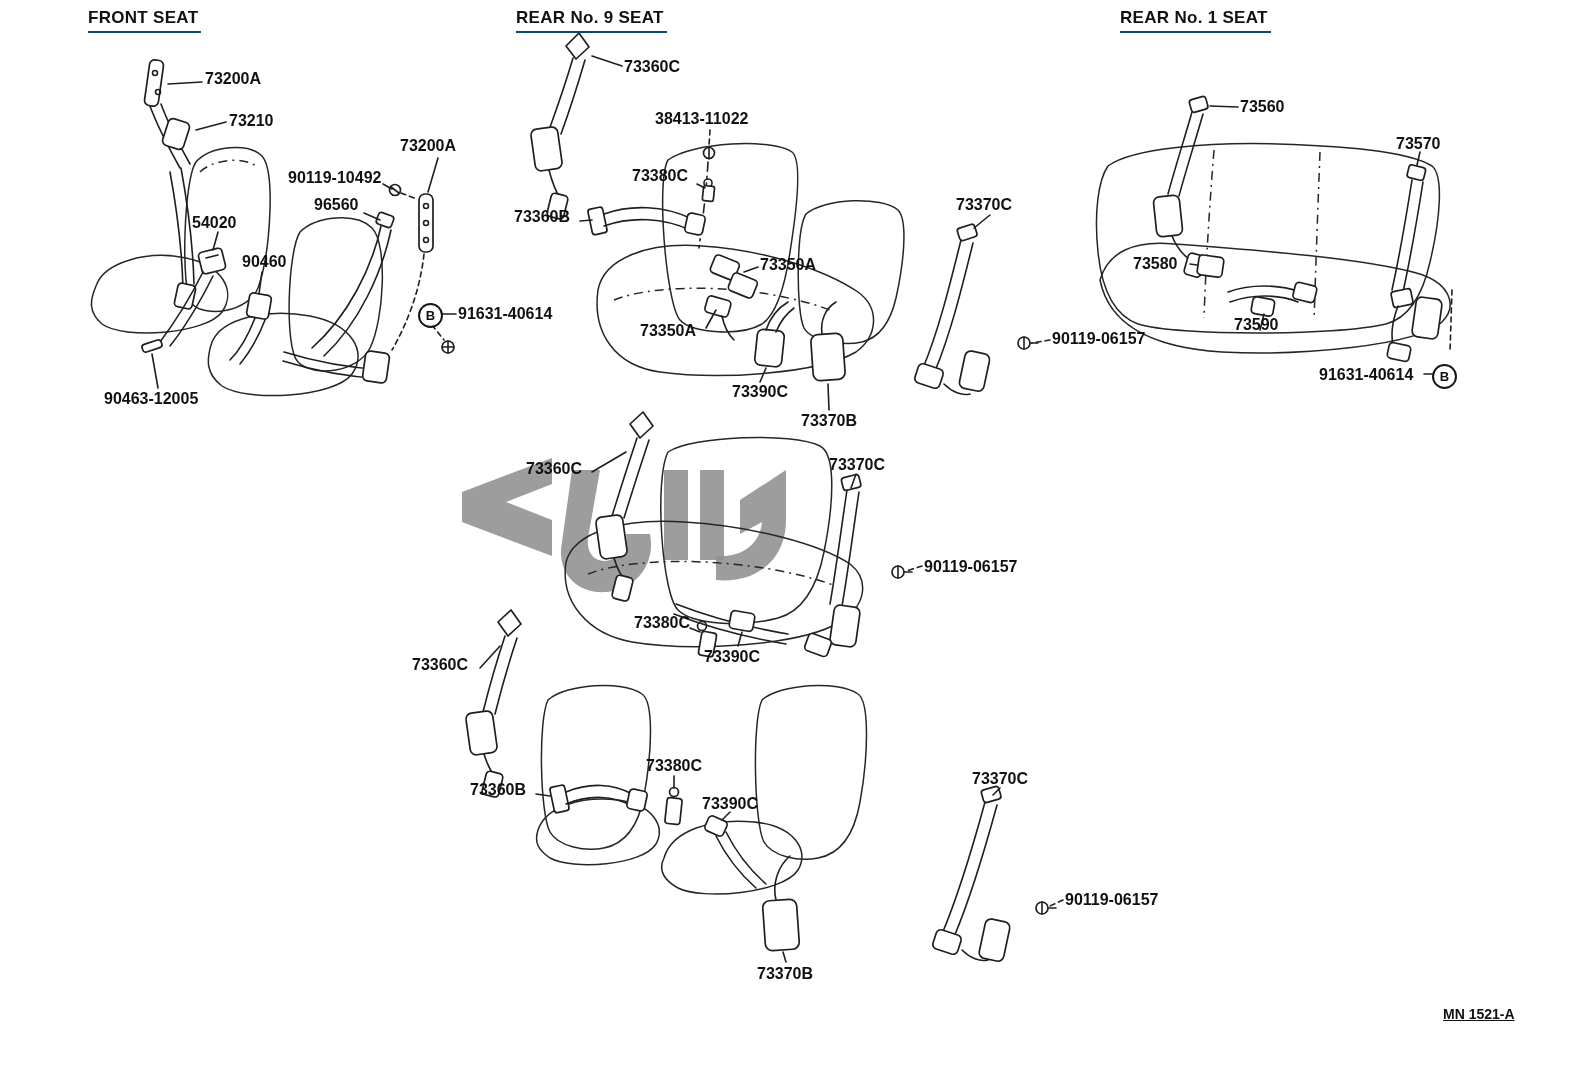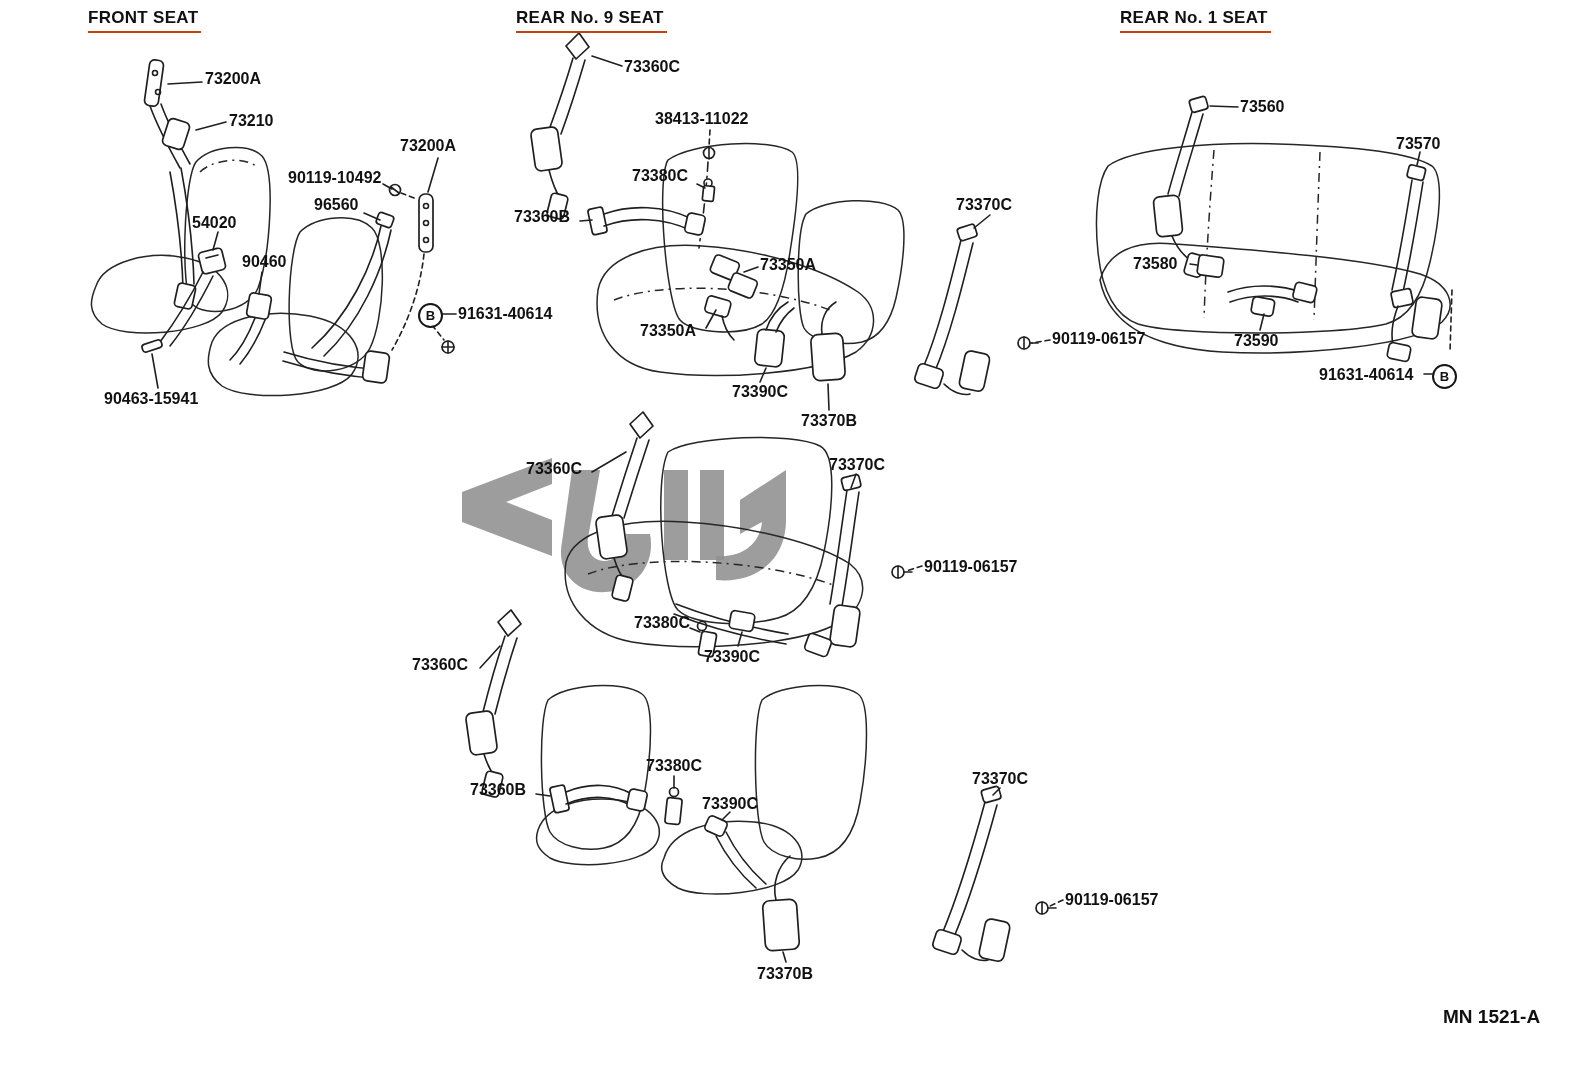--- a/index.html
+++ b/index.html
@@ -8,25 +8,25 @@
     font-family:"Liberation Sans",sans-serif;color:#111;overflow:hidden;
   }
   .canvas svg{position:absolute;left:0;top:0;}
   .ln{fill:none;stroke:#1f1f1f;stroke-width:1.6;stroke-linecap:round;stroke-linejoin:round;}
   .seat{fill:none;stroke:#262626;stroke-width:1.5;stroke-linejoin:round;}
   .part{fill:#ffffff;stroke:#1f1f1f;stroke-width:1.7;stroke-linejoin:round;}
   .dash{stroke-dasharray:9 5 2 5;}
   .dash2{stroke-dasharray:5 4;}
   .wm{fill:#8f8f8f;stroke:none;opacity:.88;}
   .sec-title{position:absolute;font-weight:bold;font-size:17px;letter-spacing:.3px;
-    border-bottom:2px solid #c2410c;padding:0 3px 3px 0;white-space:nowrap;}
+    border-bottom:2px solid #0c4a6e;padding:0 3px 3px 0;white-space:nowrap;}
   .plabel{position:absolute;font-weight:bold;font-size:16px;white-space:nowrap;}
   .bmark{position:absolute;width:21px;height:21px;border:2px solid #151515;border-radius:50%;
     display:flex;align-items:center;justify-content:center;font-weight:bold;font-size:13px;background:#fff;}
-  .footer-code{position:absolute;font-weight:bold;font-size:19px;white-space:nowrap;}
+  .footer-code{position:absolute;font-weight:bold;font-size:14px;white-space:nowrap;text-decoration:underline;}
 </style>
 </head>
 <body>
 
 <div class="canvas">
 
 <svg width="1592" height="1088" viewBox="0 0 1592 1088">
 
   <g>
     <path class="wm" d="M462,492 L552,458 L552,484 L506,502 L552,520 L552,556 L462,522 Z"></path>
@@ -280,38 +280,38 @@
 <div class="sec-title" style="left:1120px;top:8px">REAR No. 1 SEAT</div>
 
 <div class="plabel" style="left:205px;top:70px">73200A</div>
 <div class="plabel" style="left:229px;top:112px">73210</div>
 <div class="plabel" style="left:288px;top:169px">90119-10492</div>
 <div class="plabel" style="left:400px;top:137px">73200A</div>
 <div class="plabel" style="left:314px;top:196px">96560</div>
 <div class="plabel" style="left:192px;top:214px">54020</div>
 <div class="plabel" style="left:242px;top:253px">90460</div>
 <div class="plabel" style="left:458px;top:305px">91631-40614</div>
-<div class="plabel" style="left:104px;top:390px">90463-15941</div>
+<div class="plabel" style="left:104px;top:390px">90463-12005</div>
 <div class="bmark" style="left:418px;top:303px">B</div>
 
 <div class="plabel" style="left:624px;top:58px">73360C</div>
 <div class="plabel" style="left:655px;top:110px">38413-11022</div>
 <div class="plabel" style="left:632px;top:167px">73380C</div>
 <div class="plabel" style="left:514px;top:208px">73360B</div>
 <div class="plabel" style="left:760px;top:256px">73350A</div>
 <div class="plabel" style="left:956px;top:196px">73370C</div>
 <div class="plabel" style="left:640px;top:322px">73350A</div>
 <div class="plabel" style="left:1052px;top:330px">90119-06157</div>
 <div class="plabel" style="left:732px;top:383px">73390C</div>
 <div class="plabel" style="left:801px;top:412px">73370B</div>
 
 <div class="plabel" style="left:1240px;top:98px">73560</div>
 <div class="plabel" style="left:1396px;top:135px">73570</div>
 <div class="plabel" style="left:1133px;top:255px">73580</div>
-<div class="plabel" style="left:1234px;top:332px">73590</div>
+<div class="plabel" style="left:1234px;top:316px">73590</div>
 <div class="plabel" style="left:1319px;top:366px">91631-40614</div>
 <div class="bmark" style="left:1432px;top:364px">B</div>
 
 <div class="plabel" style="left:526px;top:460px">73360C</div>
 <div class="plabel" style="left:829px;top:456px">73370C</div>
 <div class="plabel" style="left:924px;top:558px">90119-06157</div>
 <div class="plabel" style="left:634px;top:614px">73380C</div>
 <div class="plabel" style="left:704px;top:648px">73390C</div>
 
 <div class="plabel" style="left:412px;top:656px">73360C</div>

